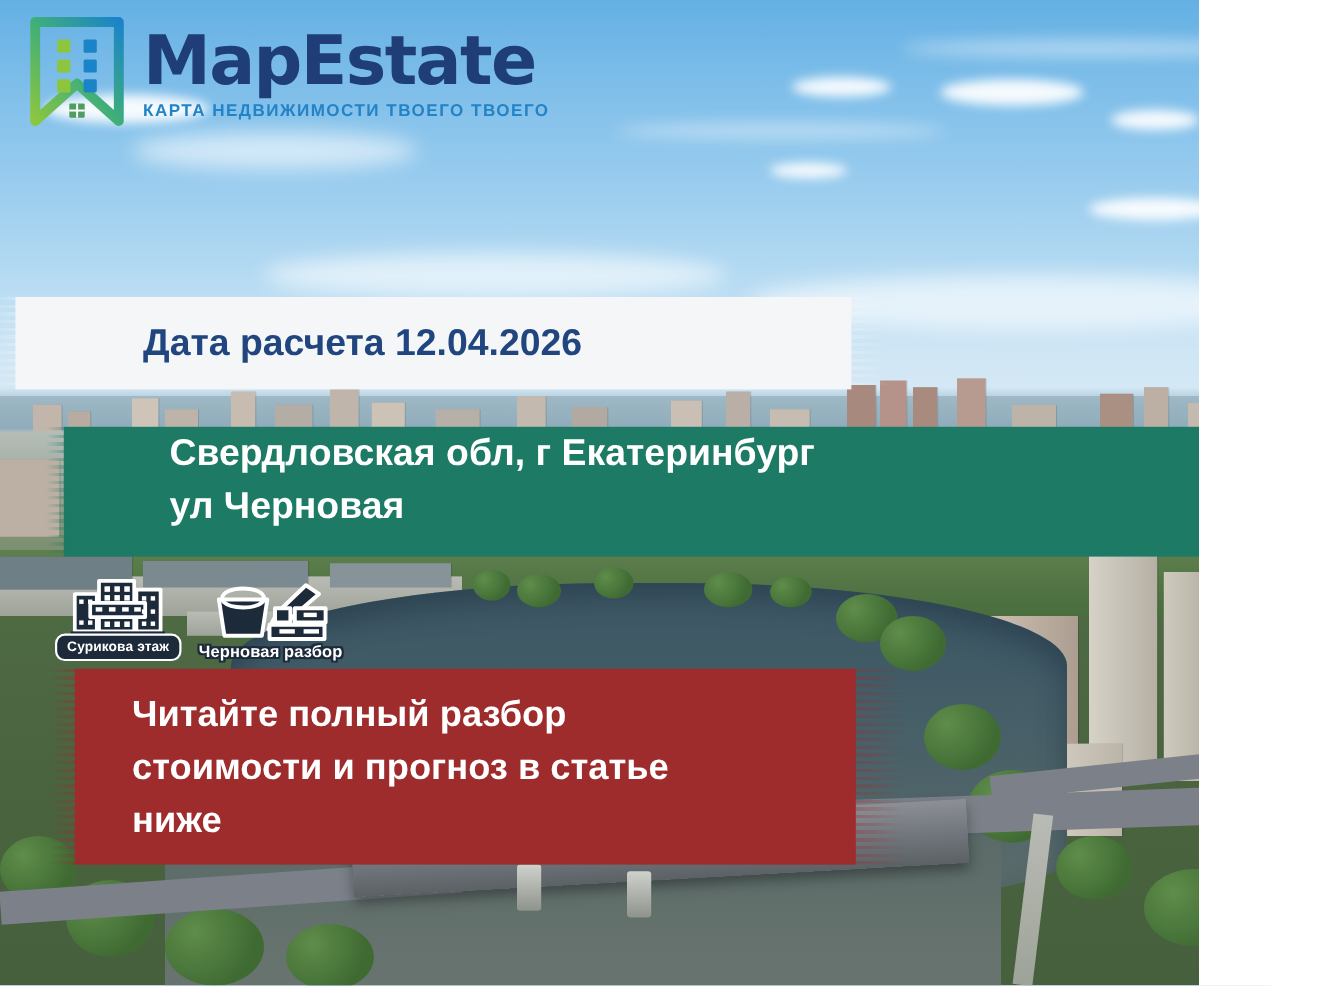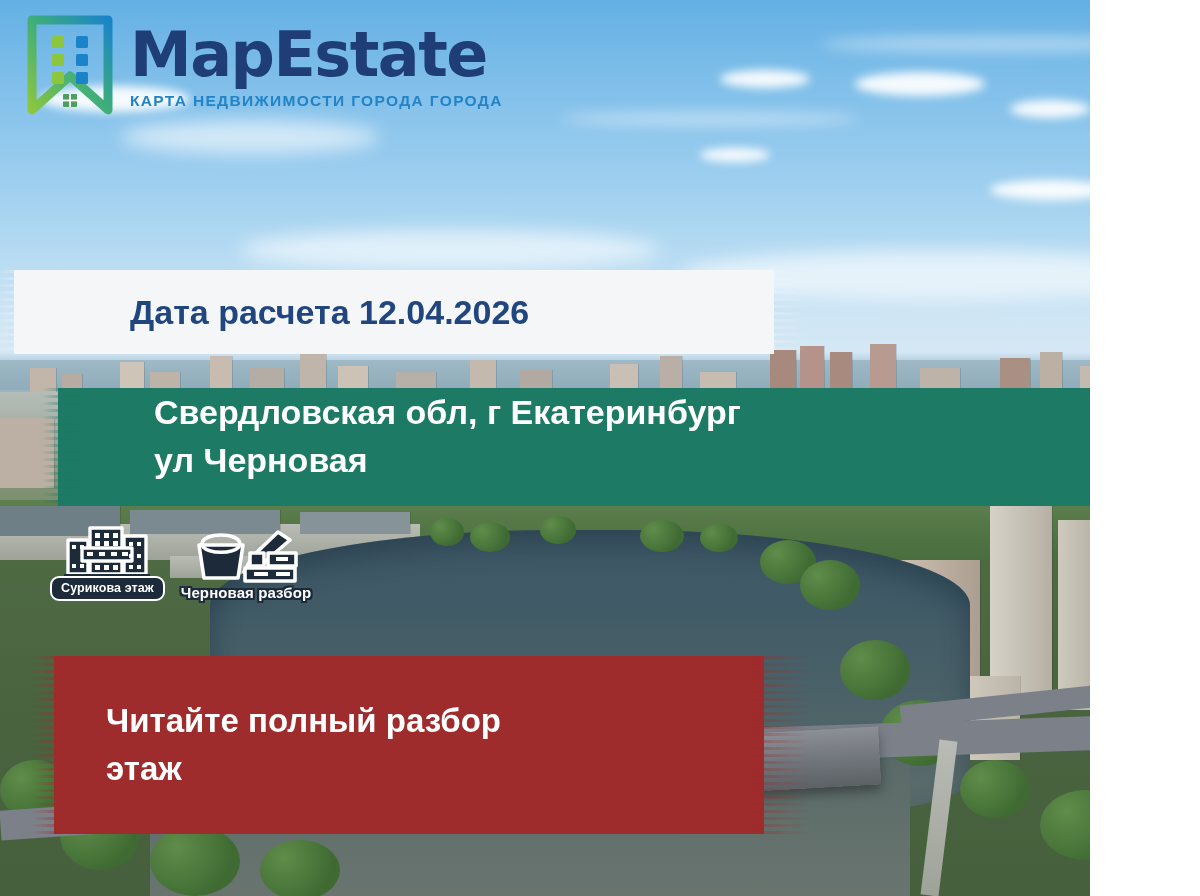--- a/index.html
+++ b/index.html
@@ -202,25 +202,24 @@
     background: repeating-linear-gradient(180deg, #1d7a64 0 3px, rgba(29,122,100,0) 3px 7px);
     -webkit-mask-image: linear-gradient(270deg, #000 0%, transparent 100%);
     mask-image: linear-gradient(270deg, #000 0%, transparent 100%);
   }
   .band-addr .txt {
     color: #ffffff; font-size: 34px; font-weight: 700; line-height: 1.42;
     white-space: nowrap;
   }
 
   .band-cta {
-    left: 54px; top: 608px; width: 710px; height: 178px;
+    left: 68px; top: 608px; width: 710px; height: 178px;
     background: #9e2c2c;
     padding: 0 0 0 52px;
     justify-content: center;
-    margin-top: 48px;
   }
   .band-cta::after{
     content:""; position:absolute; right:-44px; top:0; width:130px; height:100%;
     background: repeating-linear-gradient(180deg, #9e2c2c 0 3px, rgba(158,44,44,0) 3px 7px);
     -webkit-mask-image: linear-gradient(90deg, #000 0%, transparent 100%);
     mask-image: linear-gradient(90deg, #000 0%, transparent 100%);
   }
   .band-cta::before{
     content:""; position:absolute; left:-22px; top:0; width:56px; height:100%;
     background: repeating-linear-gradient(180deg, #9e2c2c 0 3px, rgba(158,44,44,0) 3px 7px);
@@ -386,21 +385,21 @@
       <rect x="28" y="58" width="12" height="12" rx="1.5" fill="#8cc63f"></rect>
       <rect x="52" y="22" width="12" height="12" rx="1.5" fill="#1b84c9"></rect>
       <rect x="52" y="40" width="12" height="12" rx="1.5" fill="#1b84c9"></rect>
       <rect x="52" y="58" width="12" height="12" rx="1.5" fill="#1b84c9"></rect>
       <rect x="39" y="80" width="14" height="13" rx="1" fill="#4e9e61"></rect>
       <rect x="45.2" y="80" width="1.8" height="13" fill="#ffffff"></rect>
       <rect x="39" y="85.6" width="14" height="1.8" fill="#ffffff"></rect>
     </svg>
     <div class="logo-text-col">
       <div class="logo-word"><span class="lt">Map</span><span class="lt">Estate</span></div>
-      <div class="logo-tagline">КАРТА НЕДВИЖИМОСТИ ГОРОДА ГОРОДА</div>
+      <div class="logo-tagline">КАРТА НЕДВИЖИМОСТИ ТВОЕГО ТВОЕГО</div>
     </div>
   </div>
 
 
   <div class="band band-date">
     <div class="band-inner">
       <div class="txt">Дата расчета 12.04.2026</div>
     </div>
   </div>
 
@@ -470,17 +469,18 @@
         </g>
       </svg>
       <div class="badge-label plain">Черновая разбор</div>
     </div>
 
   </div>
 
   <div class="band band-cta">
     <div class="band-inner">
       <div class="txt">Читайте полный разбор</div>
-      <div class="txt">этаж</div>
+      <div class="txt">стоимости и прогноз в статье</div>
+      <div class="txt">ниже</div>
     </div>
   </div>
 
 </div>
 
 </body></html>

